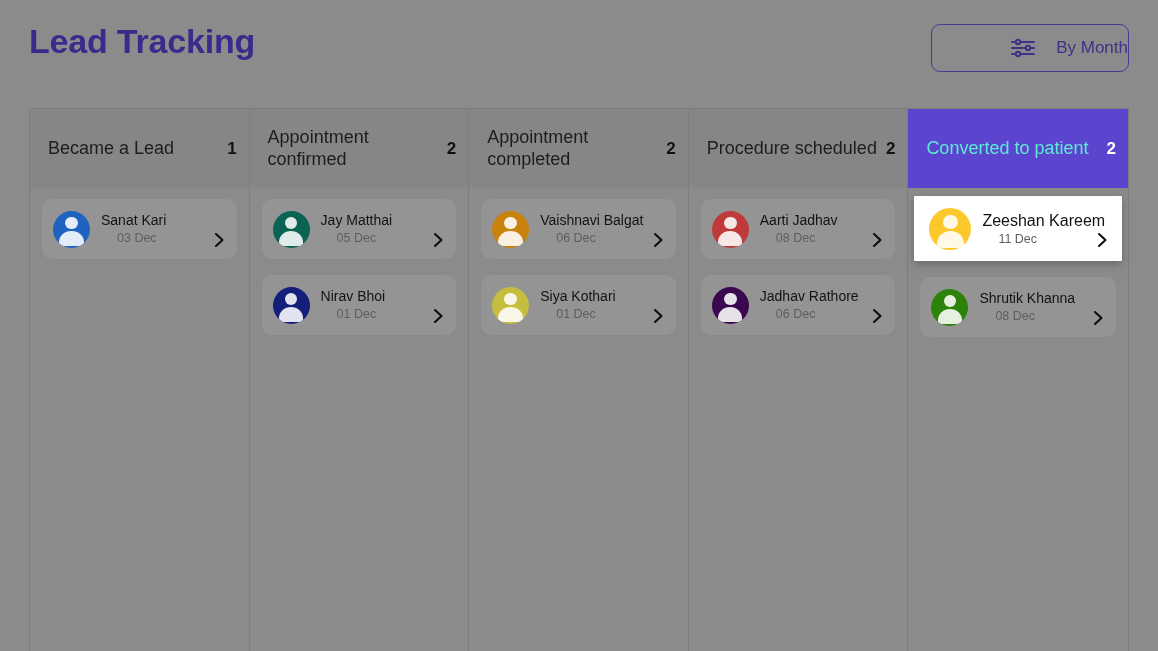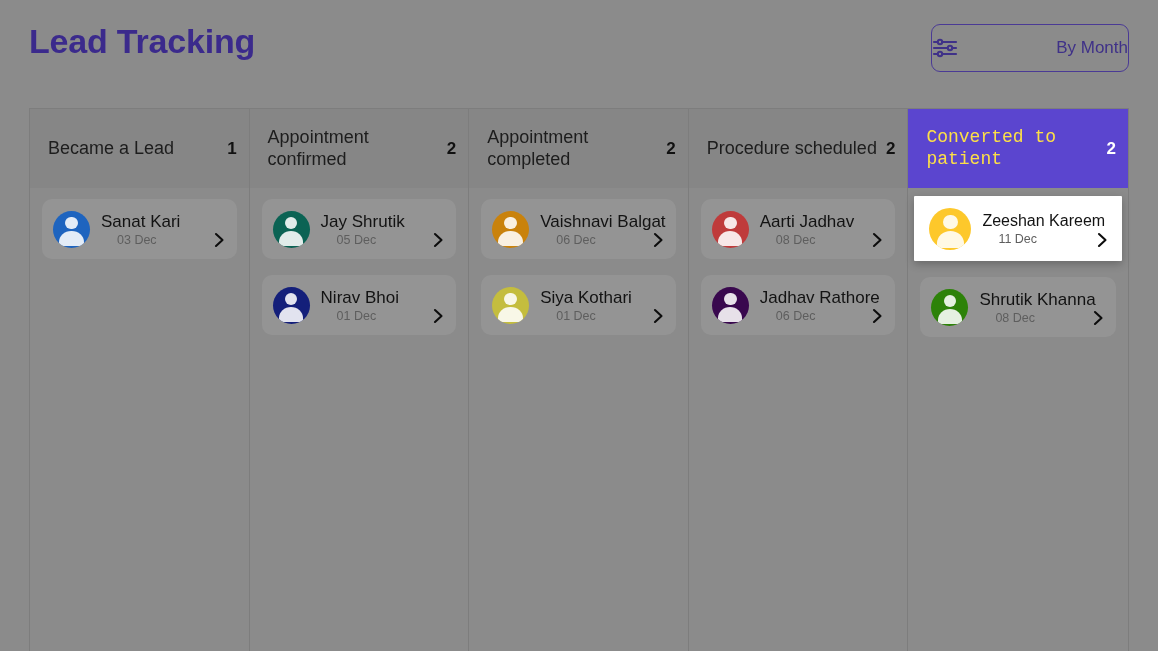--- a/index.html
+++ b/index.html
@@ -36,21 +36,21 @@
 
   #filter-button {
     position: absolute;
     left: 931px; top: 24px;
     width: 198px; height: 48px;
     border: 1.5px solid #4a3a95;
     border-radius: 9px;
     background: transparent;
     display: flex;
     align-items: center;
-    justify-content: space-between;
+    justify-content: flex-end;
     gap: 20px;
     cursor: pointer;
   }
   #filter-button .sliders-icon {
     width: 26px; height: 20px;
     display: block;
   }
   #filter-button .btn-label {
     font-size: 17px;
     color: #3f3188;
@@ -87,21 +87,21 @@
   .col-header.active {
     background: #5b45cf;
   }
   .col-title {
     font-size: 18px;
     color: #1d1d1d;
     line-height: 1.18;
     flex: 1;
     padding-right: 6px;
   }
-  .col-header.active .col-title { color: #fde047; font-family: Liberation Mono, monospace; }
+  .col-header.active .col-title { color: #5eead4; }
   .col-count {
     font-size: 17px;
     font-weight: bold;
     color: #111111;
     flex: none;
   }
   .col-header.active .col-count { color: #ffffff; }
 
   .col-body {
     flex: 1;
@@ -155,21 +155,21 @@
     background: rgba(255,255,255,0.88);
     left: 17%; bottom: 3%;
   }
 
   .card-text {
     margin-left: 11px;
     flex: 1;
     min-width: 0;
   }
   .lead-name {
-    font-size: 17px;
+    font-size: 14px;
     color: #131313;
     line-height: 1.12;
     white-space: nowrap;
     margin-bottom: 3px;
   }
   .lead-card.highlight .lead-name { font-size: 16px; }
   .lead-date {
     font-size: 12.5px;
     color: #5e5e5e;
     line-height: 1;
@@ -244,21 +244,21 @@
         <div class="col-title">Appointment confirmed</div>
         <div class="col-count">2</div>
       </div>
       <div class="col-body">
         <div class="lead-card">
           <div class="avatar" style="background: rgb(11, 99, 84);">
             <span class="head"></span>
             <span class="body"></span>
           </div>
           <div class="card-text">
-            <div class="lead-name">Jay Shrutik</div>
+            <div class="lead-name">Jay Matthai</div>
             <div class="lead-date">05 Dec</div>
           </div>
           <span class="chevron"><svg viewBox="0 0 11 16" width="11" height="16" aria-hidden="true">
               <polyline points="2,2 8.5,8 2,14" fill="none" stroke="#0d0d0d" stroke-width="2.1" stroke-linecap="round" stroke-linejoin="round"></polyline>
             </svg></span>
         </div>
         <div class="lead-card">
           <div class="avatar" style="background: rgb(20, 31, 122);">
             <span class="head"></span>
             <span class="body"></span>

